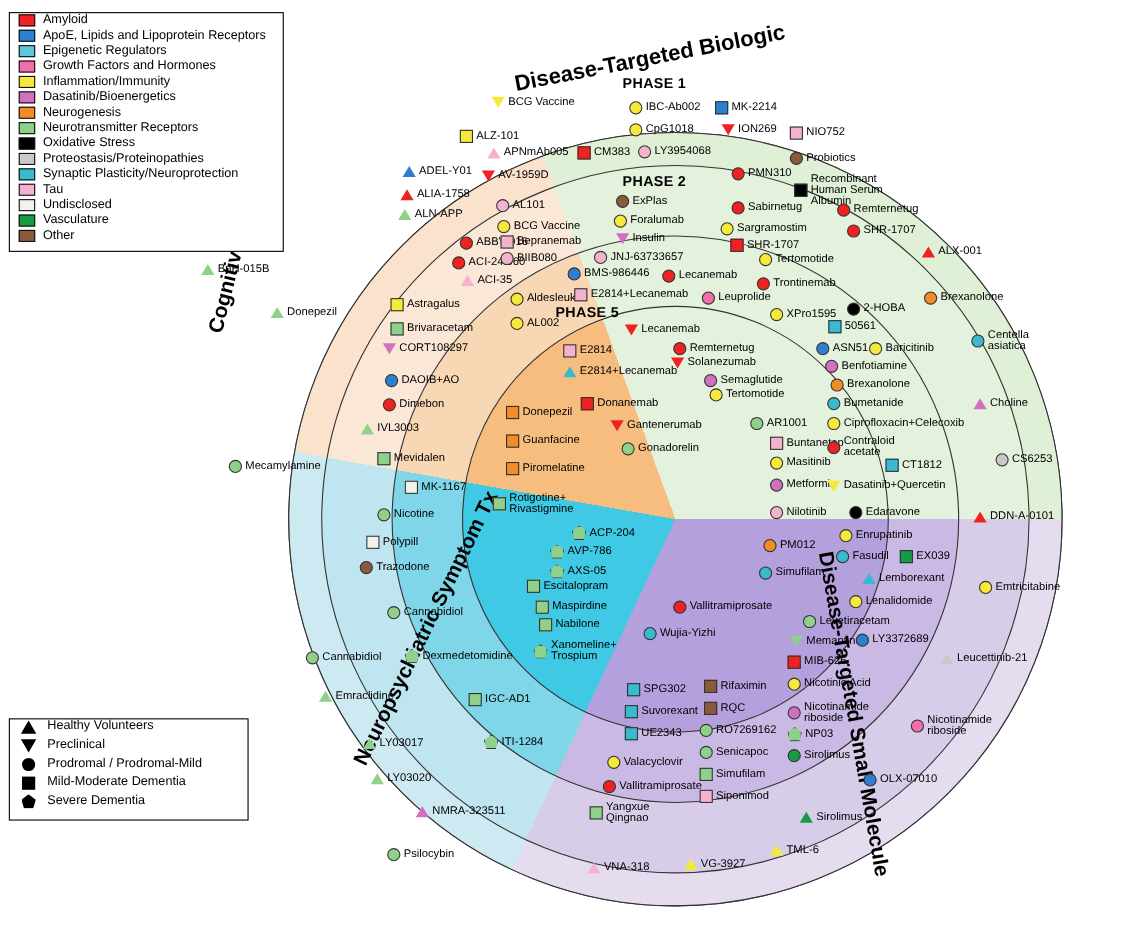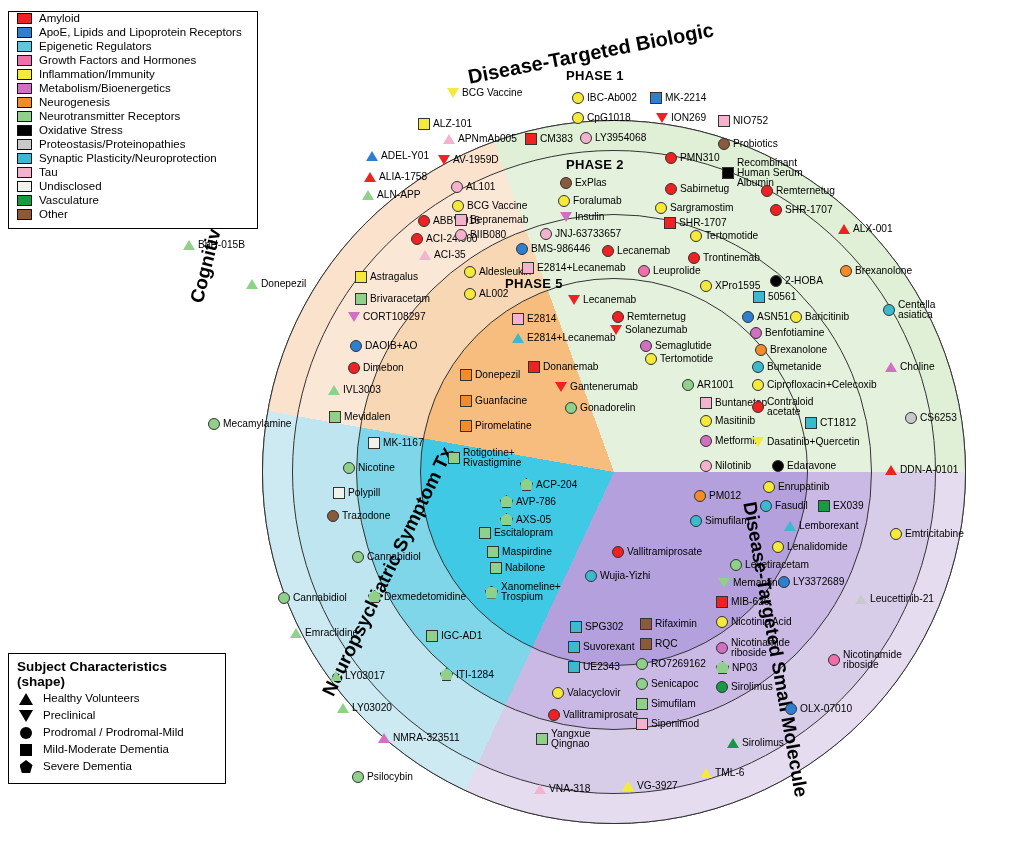--- a/index.html
+++ b/index.html
@@ -396,21 +396,21 @@
         <span class="lbl">Guanfacine</span>
       </div>
       <div class="item" style="left: 700px; top: 397px;">
         <span class="gl sq" style="--c: #f3b3cf;"></span>
         <span class="lbl">Buntanetap</span>
       </div>
       <div class="item" style="left: 752px; top: 397px; max-width: 82px; align-items: center;">
         <span class="gl circ" style="--c: #ee2222;"></span>
         <span class="lbl" style="white-space: normal;">Contraloid acetate</span>
       </div>
-      <div class="item" style="left: 329px; top: 411px;">
+      <div class="item" style="left: 343px; top: 411px;">
         <span class="gl sq" style="--c: #8fd08a;"></span>
         <span class="lbl">Mevidalen</span>
       </div>
       <div class="item" style="left: 565px; top: 402px;">
         <span class="gl circ" style="--c: #8fd08a;"></span>
         <span class="lbl">Gonadorelin</span>
       </div>
       <div class="item" style="left: 700px; top: 415px;">
         <span class="gl circ" style="--c: #f5e93b;"></span>
         <span class="lbl">Masitinib</span>
@@ -706,21 +706,21 @@
         <li>
           <span class="swatch" style="background: rgb(239, 111, 170);"></span>
           <span>Growth Factors and Hormones</span>
         </li>
         <li>
           <span class="swatch" style="background: rgb(245, 233, 59);"></span>
           <span>Inflammation/Immunity</span>
         </li>
         <li>
           <span class="swatch" style="background: rgb(209, 111, 192);"></span>
-          <span>Metabolism/Bioenergetics</span>
+          <span>Dasatinib/Bioenergetics</span>
         </li>
         <li>
           <span class="swatch" style="background: rgb(242, 140, 40);"></span>
           <span>Neurogenesis</span>
         </li>
         <li>
           <span class="swatch" style="background: rgb(143, 208, 138);"></span>
           <span>Neurotransmitter Receptors</span>
         </li>
         <li>
@@ -748,21 +748,20 @@
           <span>Vasculature</span>
         </li>
         <li>
           <span class="swatch" style="background: rgb(138, 90, 60);"></span>
           <span>Other</span>
         </li>
       </ul>
   </div>
 
   <div class="legend" id="legend-shape">
-    <h4>Subject Characteristics (shape)</h4>
     <ul id="legend-shape-list">
         <li>
           <span class="shp">
             <span class="s-tri-up"></span>
           </span>
           <span>Healthy Volunteers</span>
         </li>
         <li>
           <span class="shp">
             <span class="s-tri-dn"></span>

